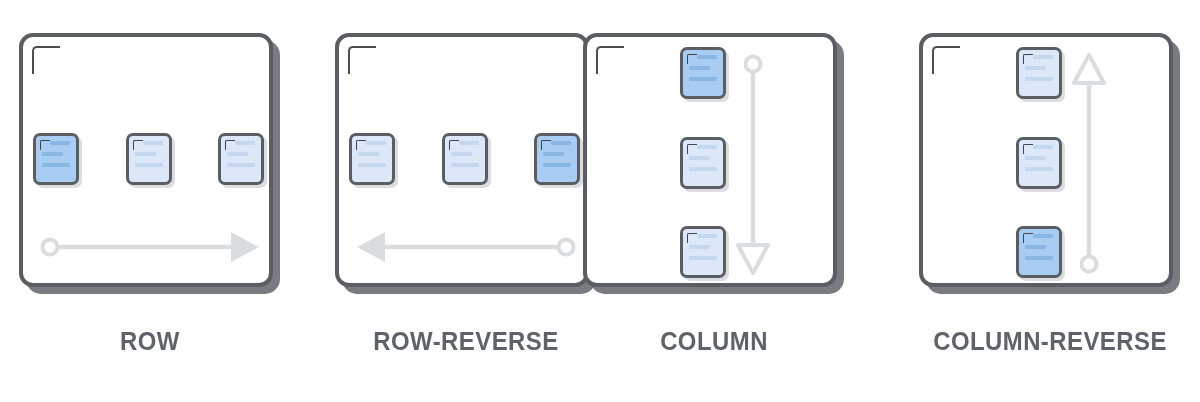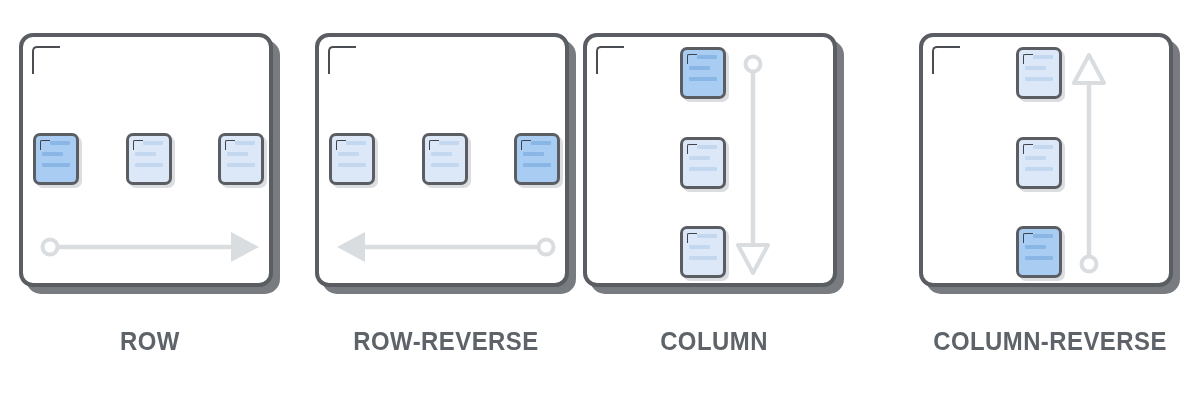--- a/index.html
+++ b/index.html
@@ -3,21 +3,21 @@
 <meta charset="utf-8">
 <style>
   html,body{margin:0;padding:0;background:#ffffff;}
   body{width:1200px;height:402px;overflow:hidden;
        font-family:"Liberation Sans","DejaVu Sans",sans-serif;}
 
   #stage{position:relative;width:1200px;height:402px;}
 
   .panel{position:absolute;top:0;width:300px;height:402px;}
   .panel[data-idx="0"]{left:0;}
-  .panel[data-idx="1"]{left:296px;}
+  .panel[data-idx="1"]{left:316px;}
   .panel[data-idx="2"]{left:564px;}
   .panel[data-idx="3"]{left:900px;}
 
   
   .boxwrap{position:absolute;left:19px;top:33px;width:262px;height:262px;}
   .boxshadow{position:absolute;left:7px;top:7px;width:254px;height:254px;
              background:#5a5e63;border-radius:15px;opacity:.82;}
   .box{position:absolute;left:0;top:0;width:254px;height:254px;
        background:#ffffff;border:4px solid #5a5e63;border-radius:14px;
        box-sizing:border-box;overflow:hidden;}

